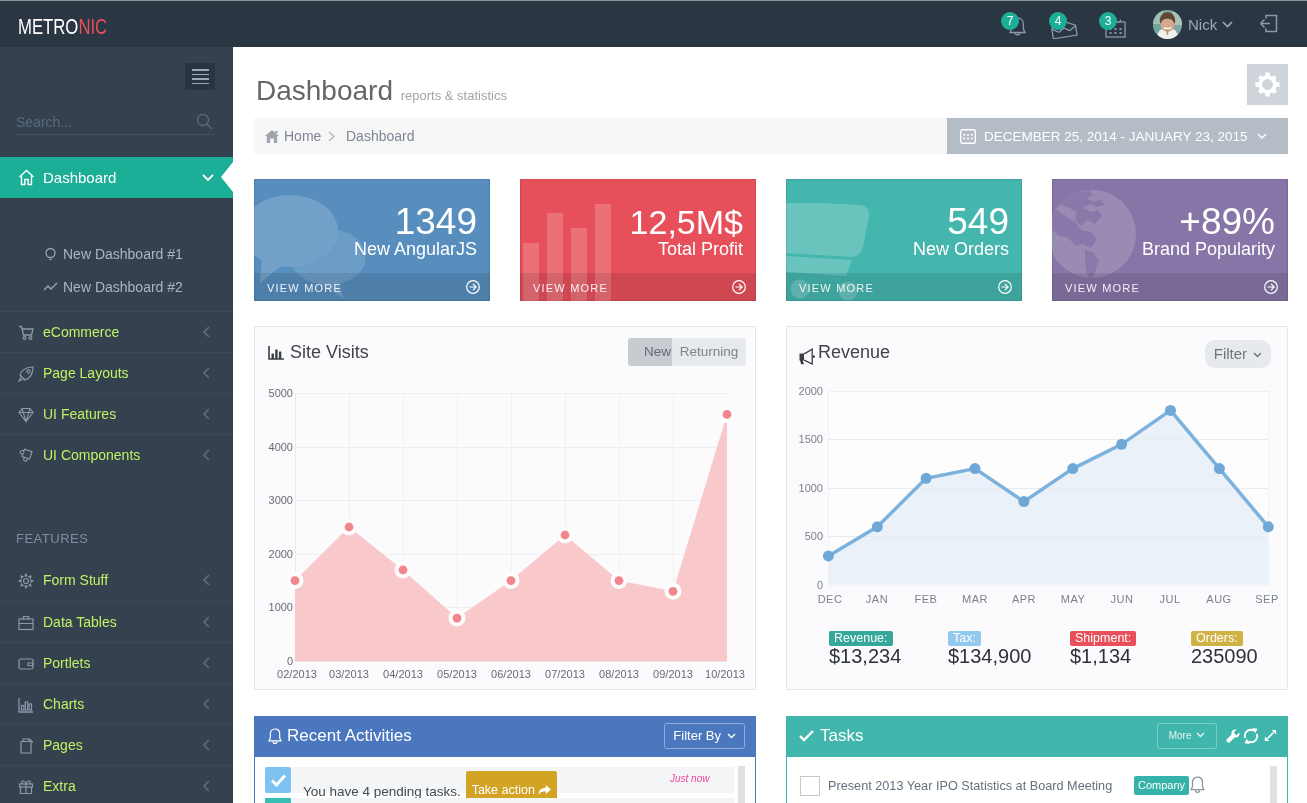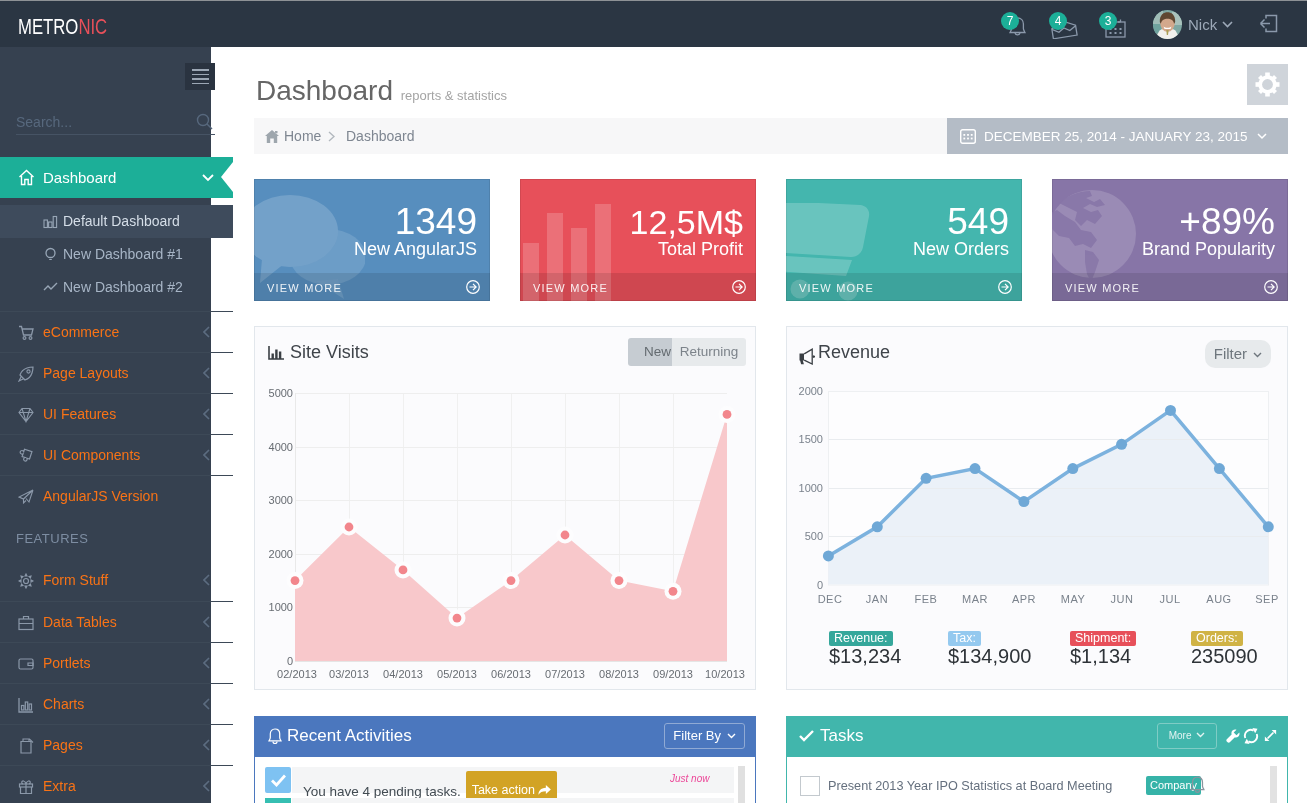--- a/index.html
+++ b/index.html
@@ -6,22 +6,22 @@
 html,body { width:1307px; height:803px; overflow:hidden; font-family:"Liberation Sans", sans-serif; background:#fff; }
 .abs { position:absolute; }
 #page { position:relative; width:1307px; height:803px; }
 
 
 #header { position:absolute; left:0; top:0; width:1307px; height:47px; background:#2B3643; }
 #logo { position:absolute; left:18px; top:14px; font-size:22px; color:#fff; transform:scaleX(0.76); transform-origin:0 0; white-space:nowrap; }
 #logo .nic { color:#E7505A; }
 
 
-#sidebar { position:absolute; left:0; top:47px; width:211px; height:756px; background:#364150; }
-.menu-item { position:absolute; left:0; width:233px; height:41px; border-top:1px solid #3D4957; color:#f97316; font-size:14px; }
+#sidebar { position:absolute; left:0; top:47px; width:233px; height:756px; background:#364150; }
+.menu-item { position:absolute; left:0; width:233px; height:41px; border-top:1px solid #3D4957; color:#bef264; font-size:14px; }
 .menu-item .txt { position:absolute; left:43px; top:12px; }
 .menu-item .chev { position:absolute; right:23px; top:14px; width:7px; height:12px; }
 .menu-icon { position:absolute; left:18px; top:13px; width:16px; height:16px; }
 .sub-item { position:absolute; left:0; width:233px; height:33px; color:#A7B5C6; font-size:14px; }
 .sub-item .txt { position:absolute; left:63px; top:8px; }
 .sub-icon { position:absolute; left:43px; top:9px; width:15px; height:15px; }
 
 .hbadge { position:absolute; width:18px; height:18px; border-radius:50%; background:#1CAF98; color:#fff; font-size:12px; text-align:center; line-height:18px; }
 
 
@@ -357,21 +357,21 @@
           </svg>
         <svg class="abs" style="left:478px;top:13px" width="13" height="13" viewBox="0 0 13 13">
 <path d="M3.5 9.5 L9.5 3.5" stroke="#fff" stroke-width="1.7"></path>
 <path d="M7.6 0.9 L12.1 0.9 L12.1 5.4 Z" fill="#fff"></path>
 <path d="M0.9 7.6 L0.9 12.1 L5.4 12.1 Z" fill="#fff"></path>
 </svg>
       </div>
       <div class="abs" style="left:0;top:41px;width:502px;height:46px;background:#fff;border-left:1px solid #41B6AC;border-right:1px solid #41B6AC">
         <div class="abs" style="left:13px;top:19px;width:20px;height:20px;border:1px solid #C3C9CE;background:#fff"></div>
         <div class="abs" style="left:41px;top:22px;font-size:12.7px;color:#65707E;white-space:nowrap">Present 2013 Year IPO Statistics at Board Meeting</div>
-        <div class="abs" style="left:359px;top:19px;height:19px;background:#36B3A8;border-radius:2px;font-size:11px;color:#fff;padding:3px 4px 0 4px">Company</div>
+        <div class="abs" style="left:347px;top:19px;height:19px;background:#36B3A8;border-radius:2px;font-size:11px;color:#fff;padding:3px 4px 0 4px">Company</div>
         <svg class="abs" style="left:403px;top:19px" width="15" height="18" viewBox="0 0 14 17">
             <path d="M7 1 C4.2 1 2.3 3 2.3 5.8 L2.3 9.5 C2.3 10.8 1.3 12 1 12.8 L13 12.8 C12.7 12 11.7 10.8 11.7 9.5 L11.7 5.8 C11.7 3 9.8 1 7 1 Z" fill="none" stroke="#8A949E" stroke-width="1.2"></path>
             <path d="M5 13.5 a2 2 0 0 0 4 0" fill="none" stroke="#8A949E" stroke-width="1.2"></path>
           </svg>
         <div class="abs" style="left:483px;top:9px;width:7px;height:37px;background:#E2E2E2"></div>
       </div>
     </div>
   </div>
   <div id="header">
     <div class="abs" style="left:0;top:0;width:1307px;height:1px;background:#8E9296"></div>
@@ -453,28 +453,20 @@
       <svg class="abs" style="left:18px;top:12px" width="17" height="17" viewBox="0 0 17 17">
         <path d="M1.5 8 L8.5 1.5 L15.5 8 M3.5 7 L3.5 15.5 L6.8 15.5 L6.8 10.5 L10.2 10.5 L10.2 15.5 L13.5 15.5 L13.5 7" fill="none" stroke="#fff" stroke-width="1.4"></path>
       </svg>
       <div class="abs" style="left:43px;top:12px;font-size:15px;color:#fff">Dashboard</div>
       <svg class="abs" style="left:202px;top:17px" width="12" height="8" viewBox="0 0 12 8">
           <path d="M1 1 L6 6 L11 1" fill="none" stroke="#fff" stroke-width="1.8"></path>
         </svg>
       <div class="abs" style="right:0;top:5px;width:0;height:0;border-top:15.5px solid transparent;border-bottom:15.5px solid transparent;border-right:12px solid #fff"></div>
     </div>
 
-    <div class="sub-item" style="top:158px;height:33px;background:#3E4B5C;color:#D5DEE8">
-      <svg class="sub-icon" viewBox="0 0 15 15">
-          <rect x="1" y="6" width="3.4" height="7.5" fill="none" stroke="#98A6B6" stroke-width="1.1"></rect>
-          <rect x="5.6" y="8" width="3.4" height="5.5" fill="none" stroke="#98A6B6" stroke-width="1.1"></rect>
-          <rect x="10.2" y="2.5" width="3.4" height="11" fill="none" stroke="#98A6B6" stroke-width="1.1"></rect>
-        </svg>
-      <div class="txt">Default Dashboard</div>
-    </div>
     <div class="sub-item" style="top:191px">
       <svg class="sub-icon" viewBox="0 0 15 15">
           <circle cx="7.5" cy="6" r="4.5" fill="none" stroke="#98A6B6" stroke-width="1.3"></circle>
           <path d="M5.8 10.5 L9.2 10.5 M6.2 12.5 L8.8 12.5" stroke="#98A6B6" stroke-width="1.2"></path>
         </svg>
       <div class="txt">New Dashboard #1</div>
     </div>
     <div class="sub-item" style="top:224px">
       <svg class="sub-icon" viewBox="0 0 15 15">
           <path d="M1 10 L5 6 L8 9 L14 3" fill="none" stroke="#98A6B6" stroke-width="1.4"></path>
@@ -515,26 +507,20 @@
     </div>
     <div class="menu-item" style="top:387px">
       <svg class="menu-icon" viewBox="0 0 16 16">
           <path d="M4.5 2 L4.5 4.6 C3.2 3.4 1.2 4 1.2 5.7 C1.2 7.4 3.2 8 4.5 6.8 L4.5 9.8 L7.3 9.8 C6.1 11.1 6.7 13.1 8.4 13.1 C10.1 13.1 10.7 11.1 9.5 9.8 L12.3 9.8 L12.3 2 Z" fill="none" stroke="#8B98A9" stroke-width="1.2" transform="rotate(18 8 8)"></path>
         </svg>
       <div class="txt">UI Components</div>
       <svg class="chev" viewBox="0 0 7 12">
           <path d="M6 1 L1 6 L6 11" fill="none" stroke="#5C6C80" stroke-width="1.6"></path>
         </svg>
     </div>
-    <div class="menu-item" style="top:428px">
-      <svg class="menu-icon" viewBox="0 0 16 16">
-          <path d="M15 1 L1 8 L5.5 10 L15 1 M15 1 L11 13 L8 9.5 M5.5 10 L5.5 14 L8 11.5" fill="none" stroke="#8B98A9" stroke-width="1.1"></path>
-        </svg>
-      <div class="txt">AngularJS Version</div>
-    </div>
 
     <div class="abs" style="left:16px;top:484px;font-size:13px;color:#7D8DA2;letter-spacing:0.5px">FEATURES</div>
 
     <div class="menu-item" style="top:513px;border-top:none">
       <svg class="menu-icon" viewBox="0 0 16 16">
           <circle cx="8" cy="8" r="2.5" fill="none" stroke="#8B98A9" stroke-width="1.2"></circle>
           <path d="M8 1 L9 3 L7 3 Z M8 15 L9 13 L7 13 Z M1 8 L3 7 L3 9 Z M15 8 L13 7 L13 9 Z M3 3 L5 3.6 L3.6 5 Z M13 13 L11 12.4 L12.4 11 Z M13 3 L12.4 5 L11 3.6 Z M3 13 L3.6 11 L5 12.4 Z" fill="none" stroke="#8B98A9" stroke-width="1.1"></path>
         </svg>
       <div class="txt">Form Stuff</div>
       <svg class="chev" viewBox="0 0 7 12">

